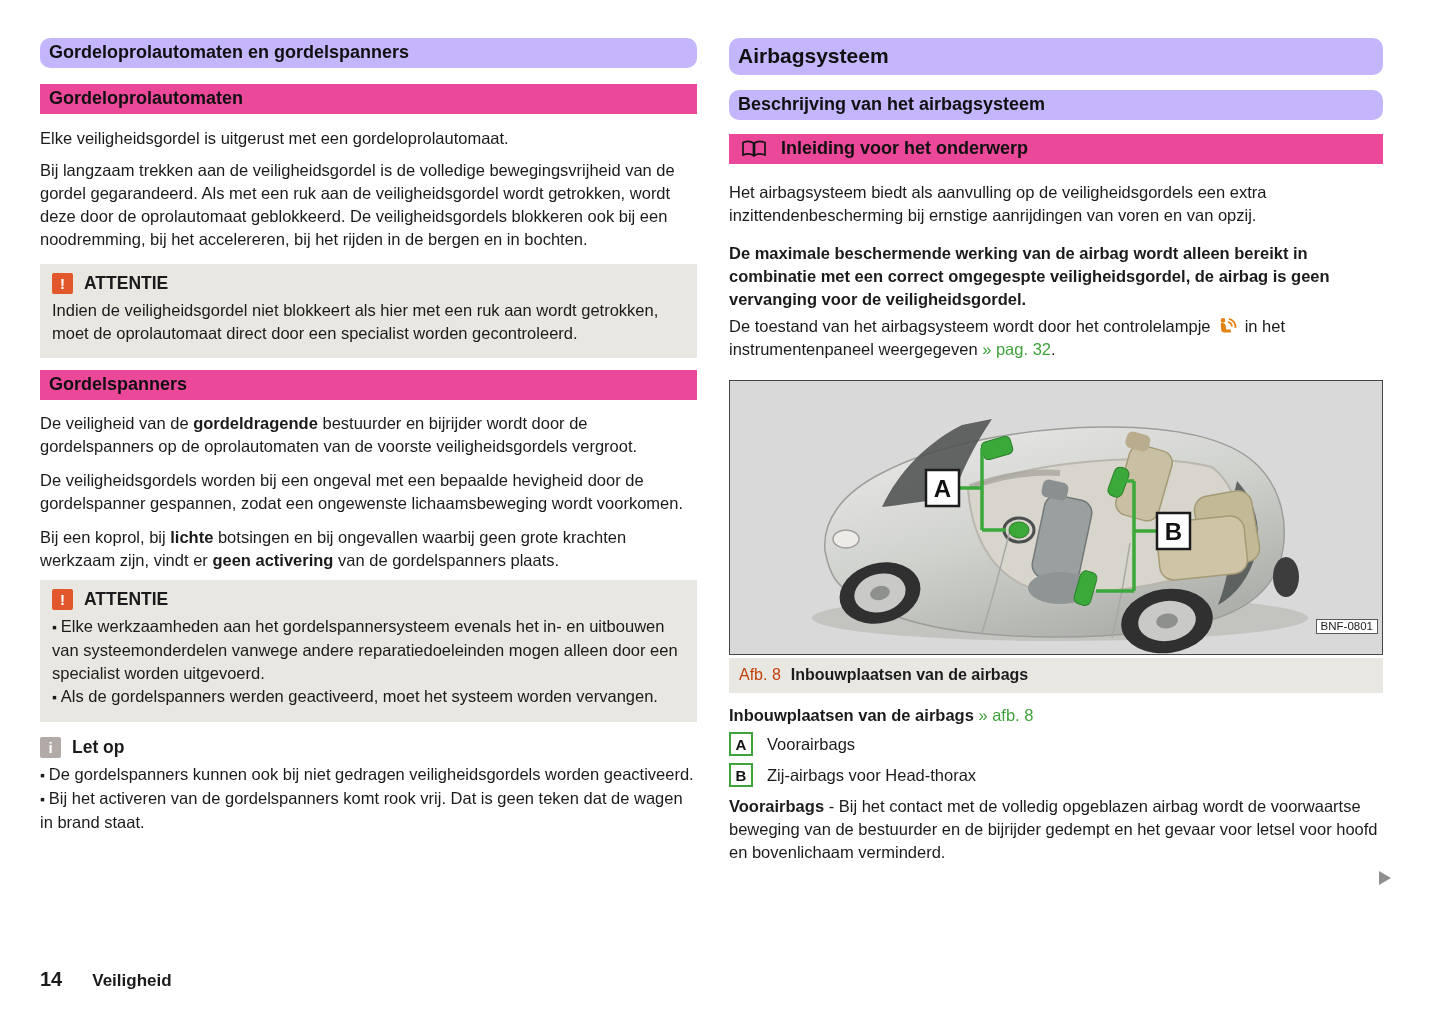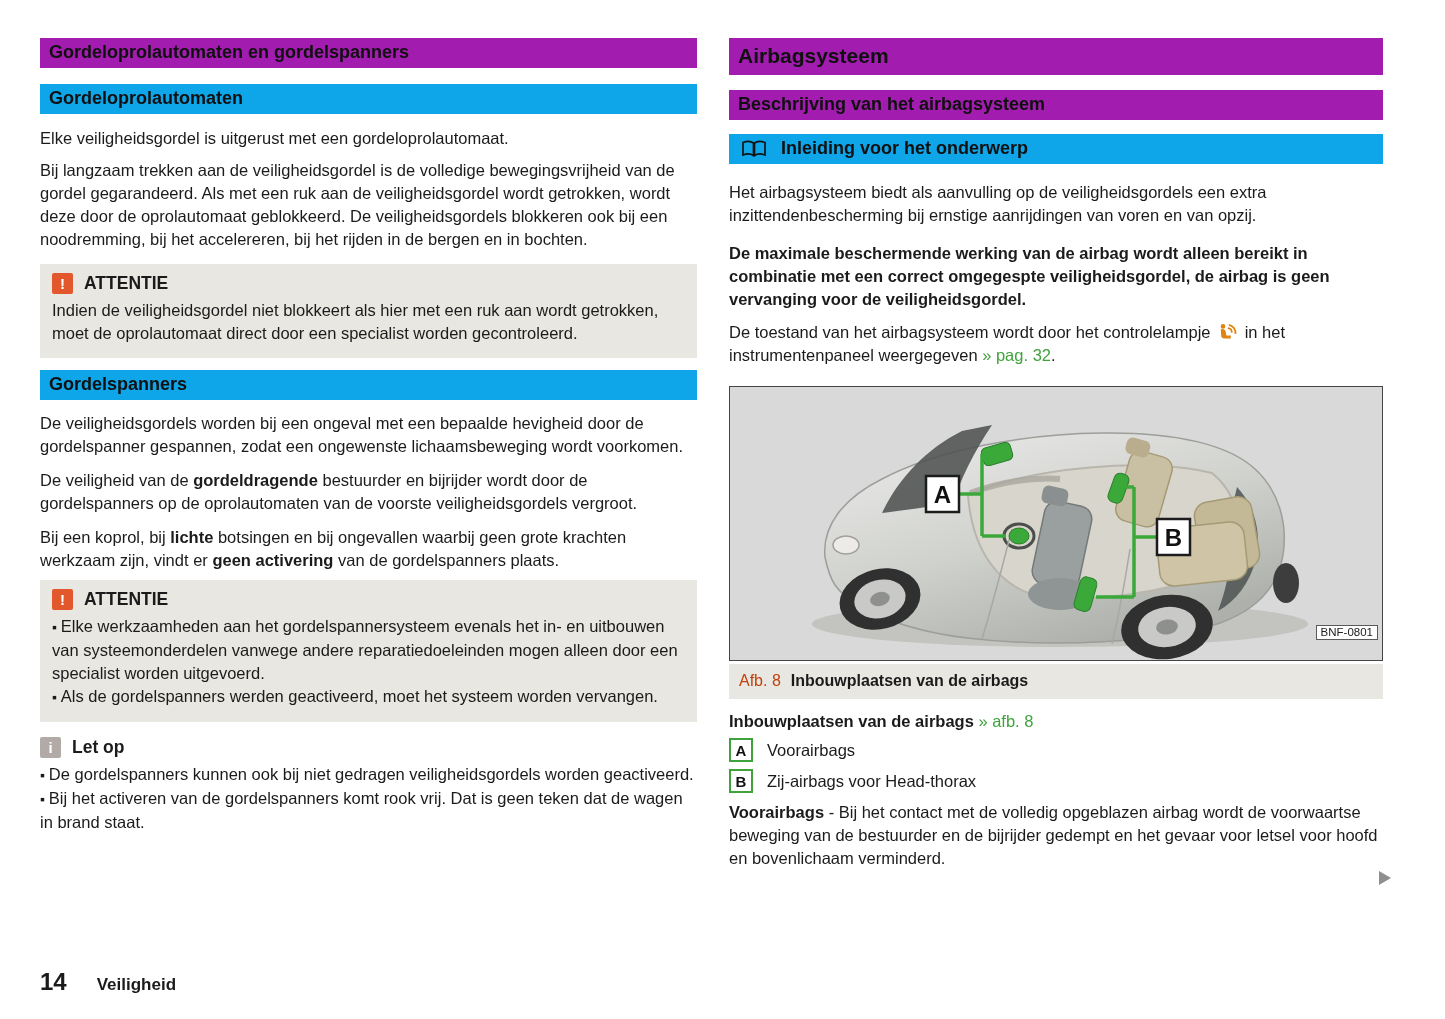--- a/index.html
+++ b/index.html
@@ -2,31 +2,31 @@
 <html><head>
 <meta charset="utf-8">
 <style>
   * { margin:0; padding:0; box-sizing:border-box; }
   body { background:#ffffff; font-family:"Liberation Sans", sans-serif; color:#1b1b1b; }
   .page { position:relative; width:1445px; height:1019px; background:#ffffff; overflow:hidden; }
   .col-left  { position:absolute; left:40px;  top:38px; width:657px; }
   .col-right { position:absolute; left:729px; top:38px; width:654px; }
 
   .band { font-weight:700; font-size:18px; color:#101010; padding:4px 9px 5px; }
-  .band.green { background:#a21caf; }
-  .band.gray  { background:#0ea5e9; }
+  .band.green { background:#c4b5fd;border-radius:10px; }
+  .band.gray  { background:#ec4899; }
   .band.main  { font-size:21px; padding:6px 9px 7px; }
   .band.iconrow { display:flex; align-items:center; gap:11px; }
 
   p.body, .item { font-size:16.5px; line-height:23px; color:#1b1b1b; }
   .b { font-weight:700; }
   .link { color:#3fa33c; }
 
   .mb16{margin-bottom:16px}.mb14{margin-bottom:14px}.mb13{margin-bottom:13px}
-  .mb12{margin-bottom:12px}.mb11{margin-bottom:11px}.mb10{margin-bottom:10px}
+  .mb12{margin-bottom:12px}.mb11{margin-bottom:11px}.mb10{margin-bottom:4px}
   .mb9{margin-bottom:9px}.mb8{margin-bottom:8px}.mb15{margin-bottom:15px}
   .mb17{margin-bottom:17px}.mb19{margin-bottom:19px}.mb6{margin-bottom:6px}
 
   .warnbox { background:#e9e7e1; padding:9px 14px 13px 12px; }
   .boxtitle { display:flex; align-items:center; gap:11px; margin-bottom:5px; }
   .boxtitle .t { font-weight:700; font-size:17.5px; }
   .sqicon { width:21px; height:21px; border-radius:2px; color:#fff; font-weight:700;
             font-size:15px; display:flex; align-items:center; justify-content:center; flex:0 0 auto; }
   .sqicon.orange { background:#e2572b; }
   .sqicon.gray   { background:#b1aaa6; }
@@ -44,21 +44,21 @@
 
   .legend-title { font-size:16.5px; margin-top:13px; }
   .legend-row { display:flex; align-items:center; gap:14px; margin-top:7px; }
   .keybox { width:24px; height:24px; border:2px solid #3fa33c; background:#fff; color:#111;
             font-weight:700; font-size:15px; display:flex; align-items:center; justify-content:center; }
   .legend-text { font-size:16.5px; }
 
   .inline-icon { display:inline-block; vertical-align:-2px; margin:0 3px; }
 
   .footer { position:absolute; left:40px; top:968px; display:flex; align-items:baseline; gap:30px; }
-  .footer .num { font-size:24px; font-weight:700; }
+  .footer .num { font-size:20px; font-weight:700; }
   .footer .lbl { font-size:17px; font-weight:700; }
 
   .cont-arrow { position:absolute; left:1379px; top:871px; width:0; height:0;
                 border-left:12px solid #8f8f8f; border-top:7px solid transparent;
                 border-bottom:7px solid transparent; }
 </style>
 </head>
 <body>
 
 <div class="page">
@@ -73,22 +73,22 @@
     <div class="warnbox mb12">
       <div class="boxtitle">
         <div class="sqicon orange">!</div>
         <span class="t">ATTENTIE</span>
       </div>
       <p class="body">Indien de veiligheidsgordel niet blokkeert als hier met een ruk aan wordt getrokken, moet de oprolautomaat direct door een specialist worden gecontroleerd.</p>
     </div>
 
     <div class="band gray mb12">Gordelspanners</div>
 
+    <p class="body mb11"><span>De veiligheid van de </span><span class="b">gordeldragende</span><span> bestuurder en bijrijder wordt door de gordelspanners op de oprolautomaten van de voorste veiligheidsgordels vergroot.</span></p>
     <p class="body mb11">De veiligheidsgordels worden bij een ongeval met een bepaalde hevigheid door de gordelspanner gespannen, zodat een ongewenste lichaamsbeweging wordt voorkomen.</p>
-    <p class="body mb11"><span>De veiligheid van de </span><span class="b">gordeldragende</span><span> bestuurder en bijrijder wordt door de gordelspanners op de oprolautomaten van de voorste veiligheidsgordels vergroot.</span></p>
     <p class="body mb8"><span>Bij een koprol, bij </span><span class="b">lichte</span><span> botsingen en bij ongevallen waarbij geen grote krachten werkzaam zijn, vindt er </span><span class="b">geen activering</span><span> van de gordelspanners plaats.</span></p>
 
     <div class="warnbox mb6">
       <div class="boxtitle">
         <div class="sqicon orange">!</div>
         <span class="t">ATTENTIE</span>
       </div>
       <div class="item">Elke werkzaamheden aan het gordelspannersysteem evenals het in- en uitbouwen van systeemonderdelen vanwege andere reparatiedoeleinden mogen alleen door een specialist worden uitgevoerd.</div>
       <div class="item">Als de gordelspanners werden geactiveerd, moet het systeem worden vervangen.</div>
     </div>

